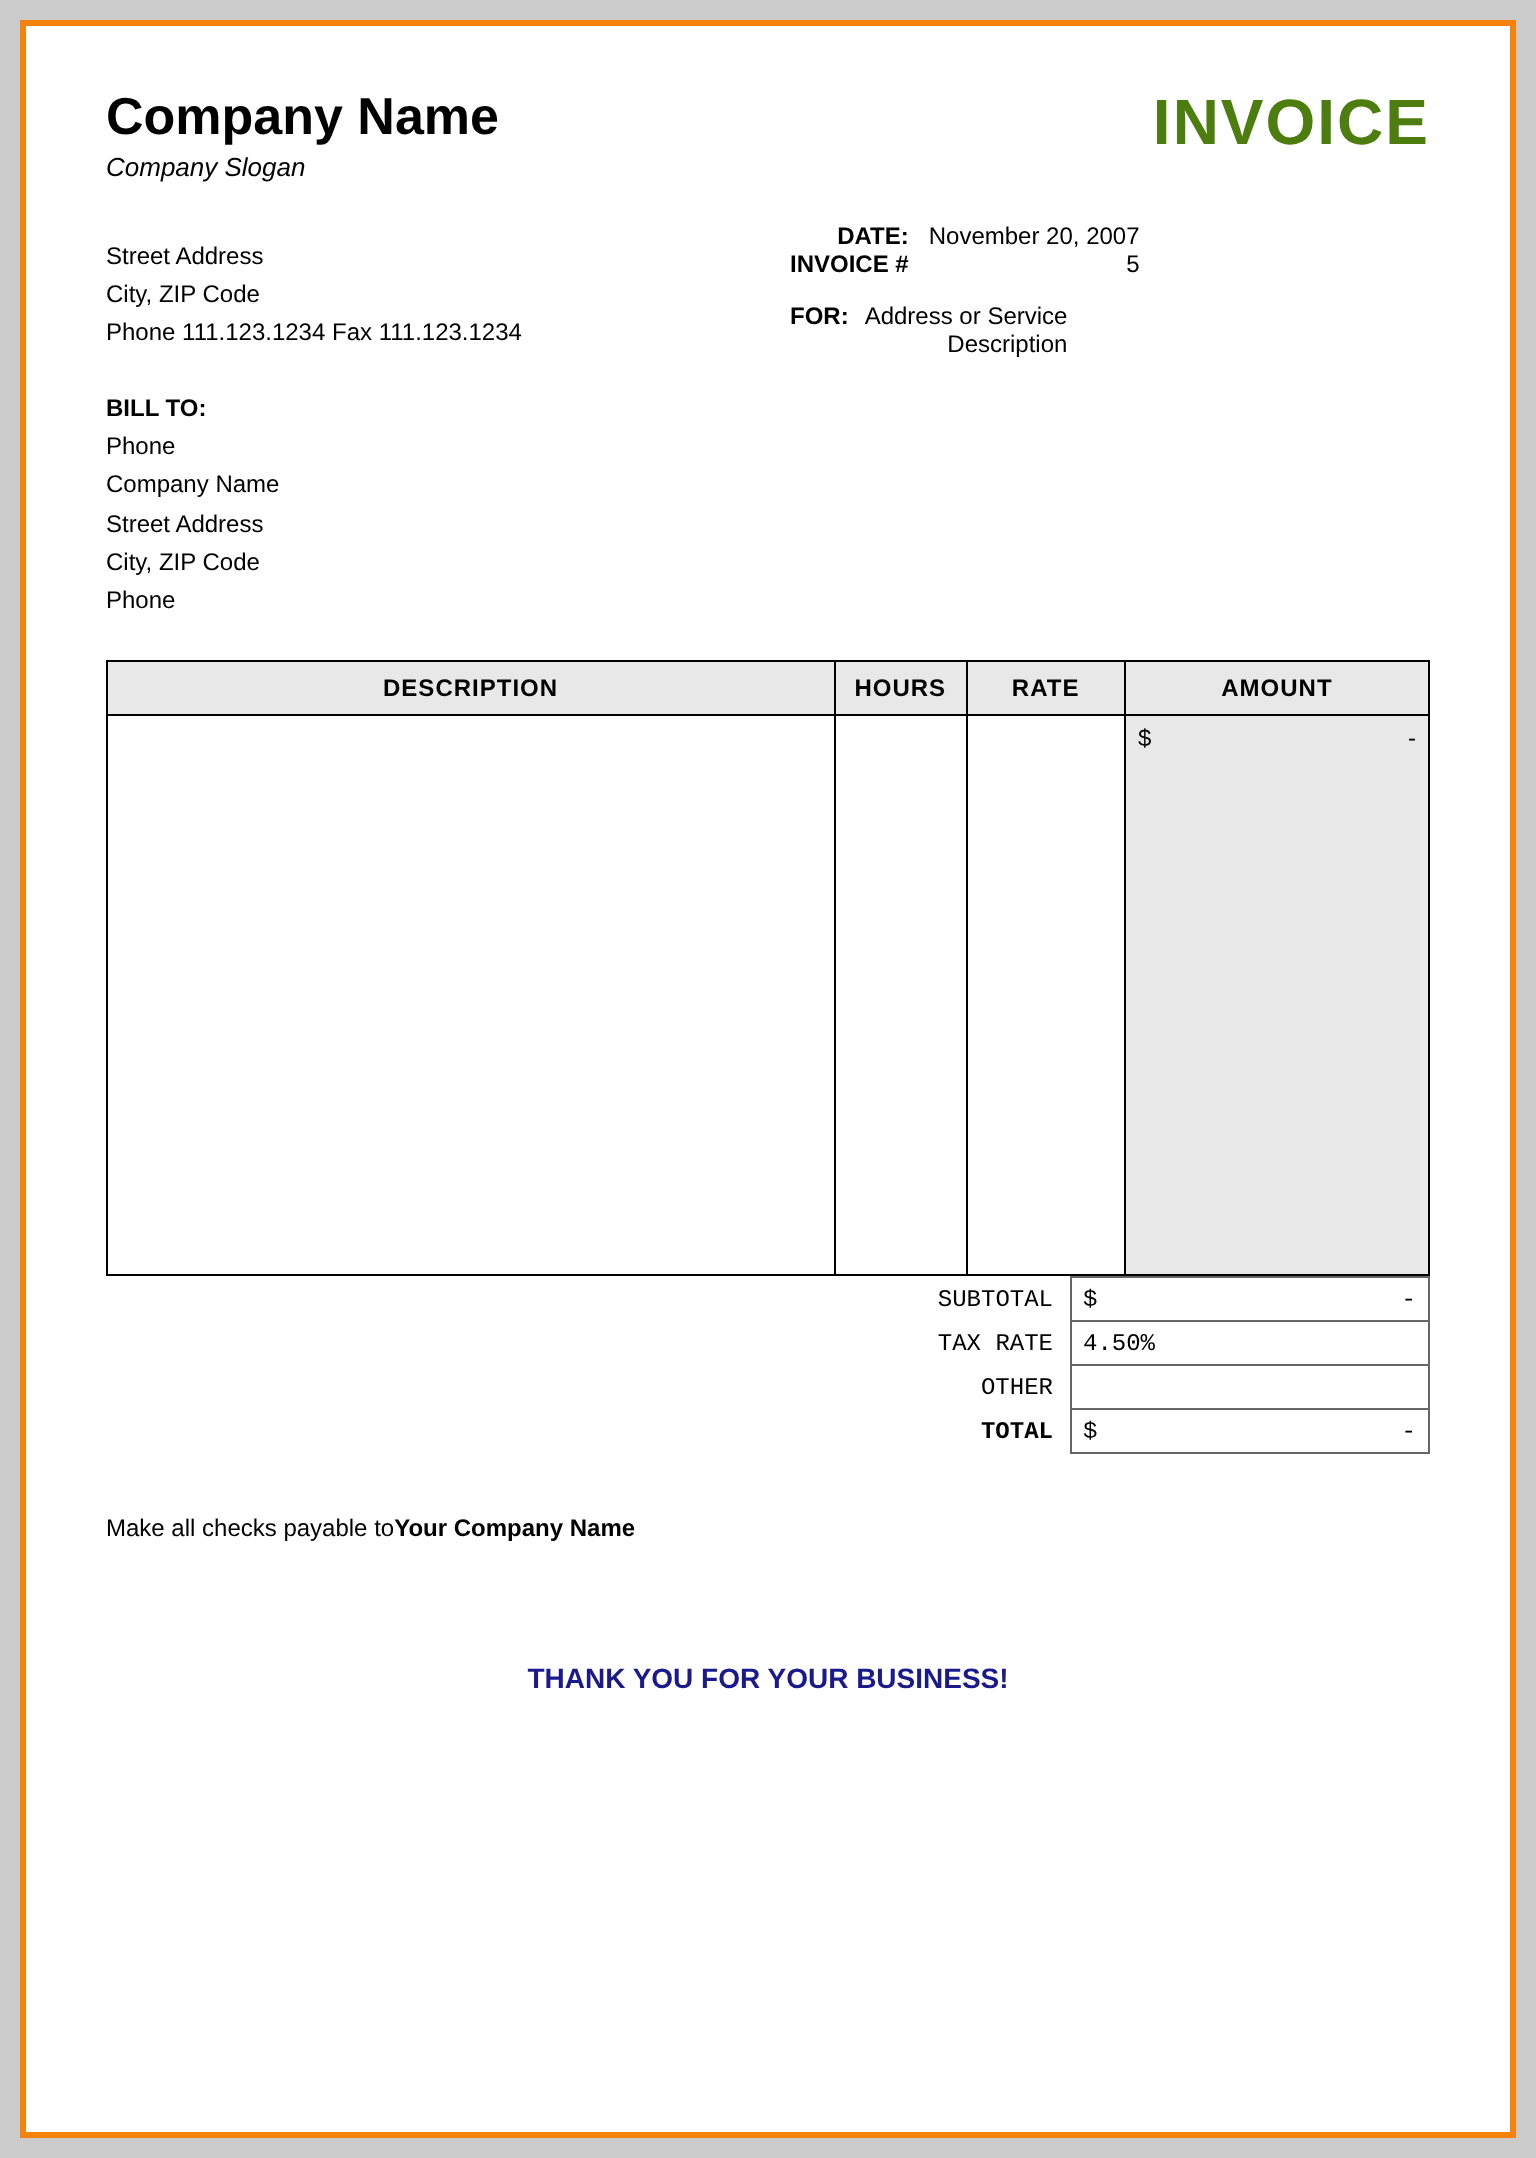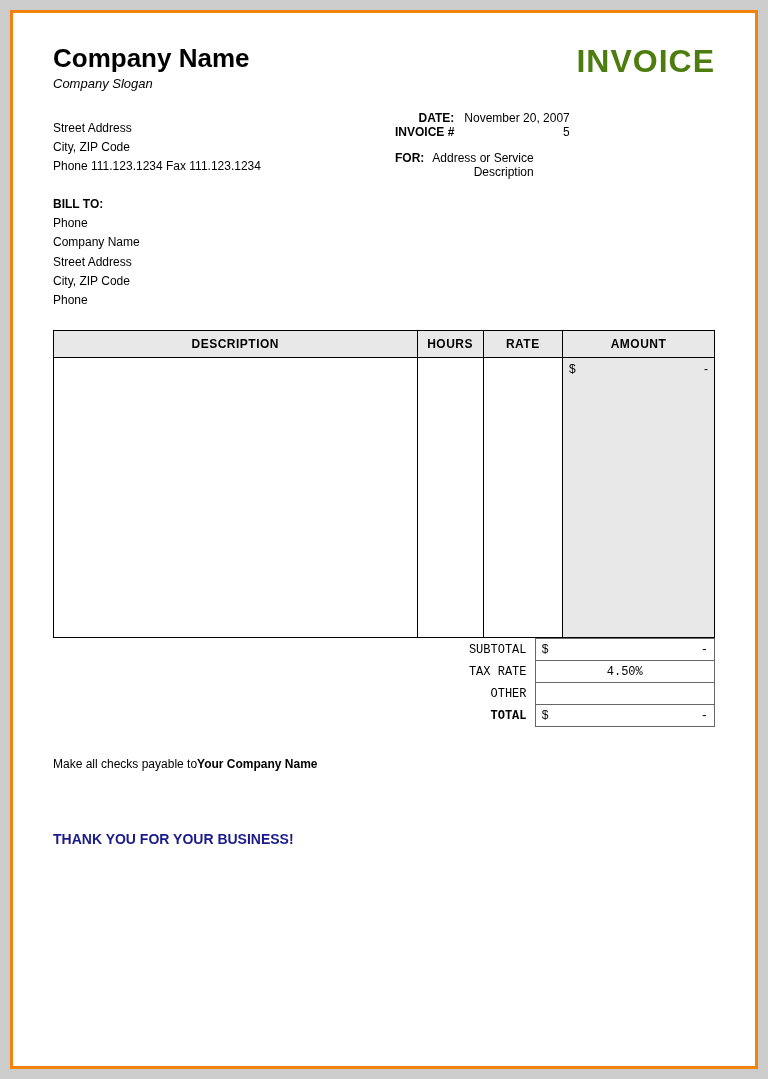--- a/index.html
+++ b/index.html
@@ -179,21 +179,21 @@
       font-size: 12px;
       margin-top: 30px;
       color: #000;
     }
 
     .footer-note strong {
       font-weight: bold;
     }
 
     .thank-you {
-      text-align: left;
+      text-align: center;
       font-weight: bold;
       color: #1a1a8c;
       font-size: 14px;
       margin-top: 60px;
     }
   </style>
 </head>
 <body>
 
 <div class="page">
@@ -275,21 +275,21 @@
         <td class="summary-label">SUBTOTAL</td>
         <td class="value-cell-dollar">
           <div class="dollar-value">
             <span>$</span>
             <span>-</span>
           </div>
         </td>
       </tr>
       <tr>
         <td class="summary-label">TAX RATE</td>
-        <td class="value-cell" style="text-align:center;">4.50%</td>
+        <td class="value-cell" style="text-align:left;">4.50%</td>
       </tr>
       <tr>
         <td class="summary-label">OTHER</td>
         <td class="value-cell" style="text-align:right;"></td>
       </tr>
       <tr>
         <td class="summary-label" style="font-weight:bold;">TOTAL</td>
         <td class="value-cell-dollar">
           <div class="dollar-value">
             <span>$</span>

